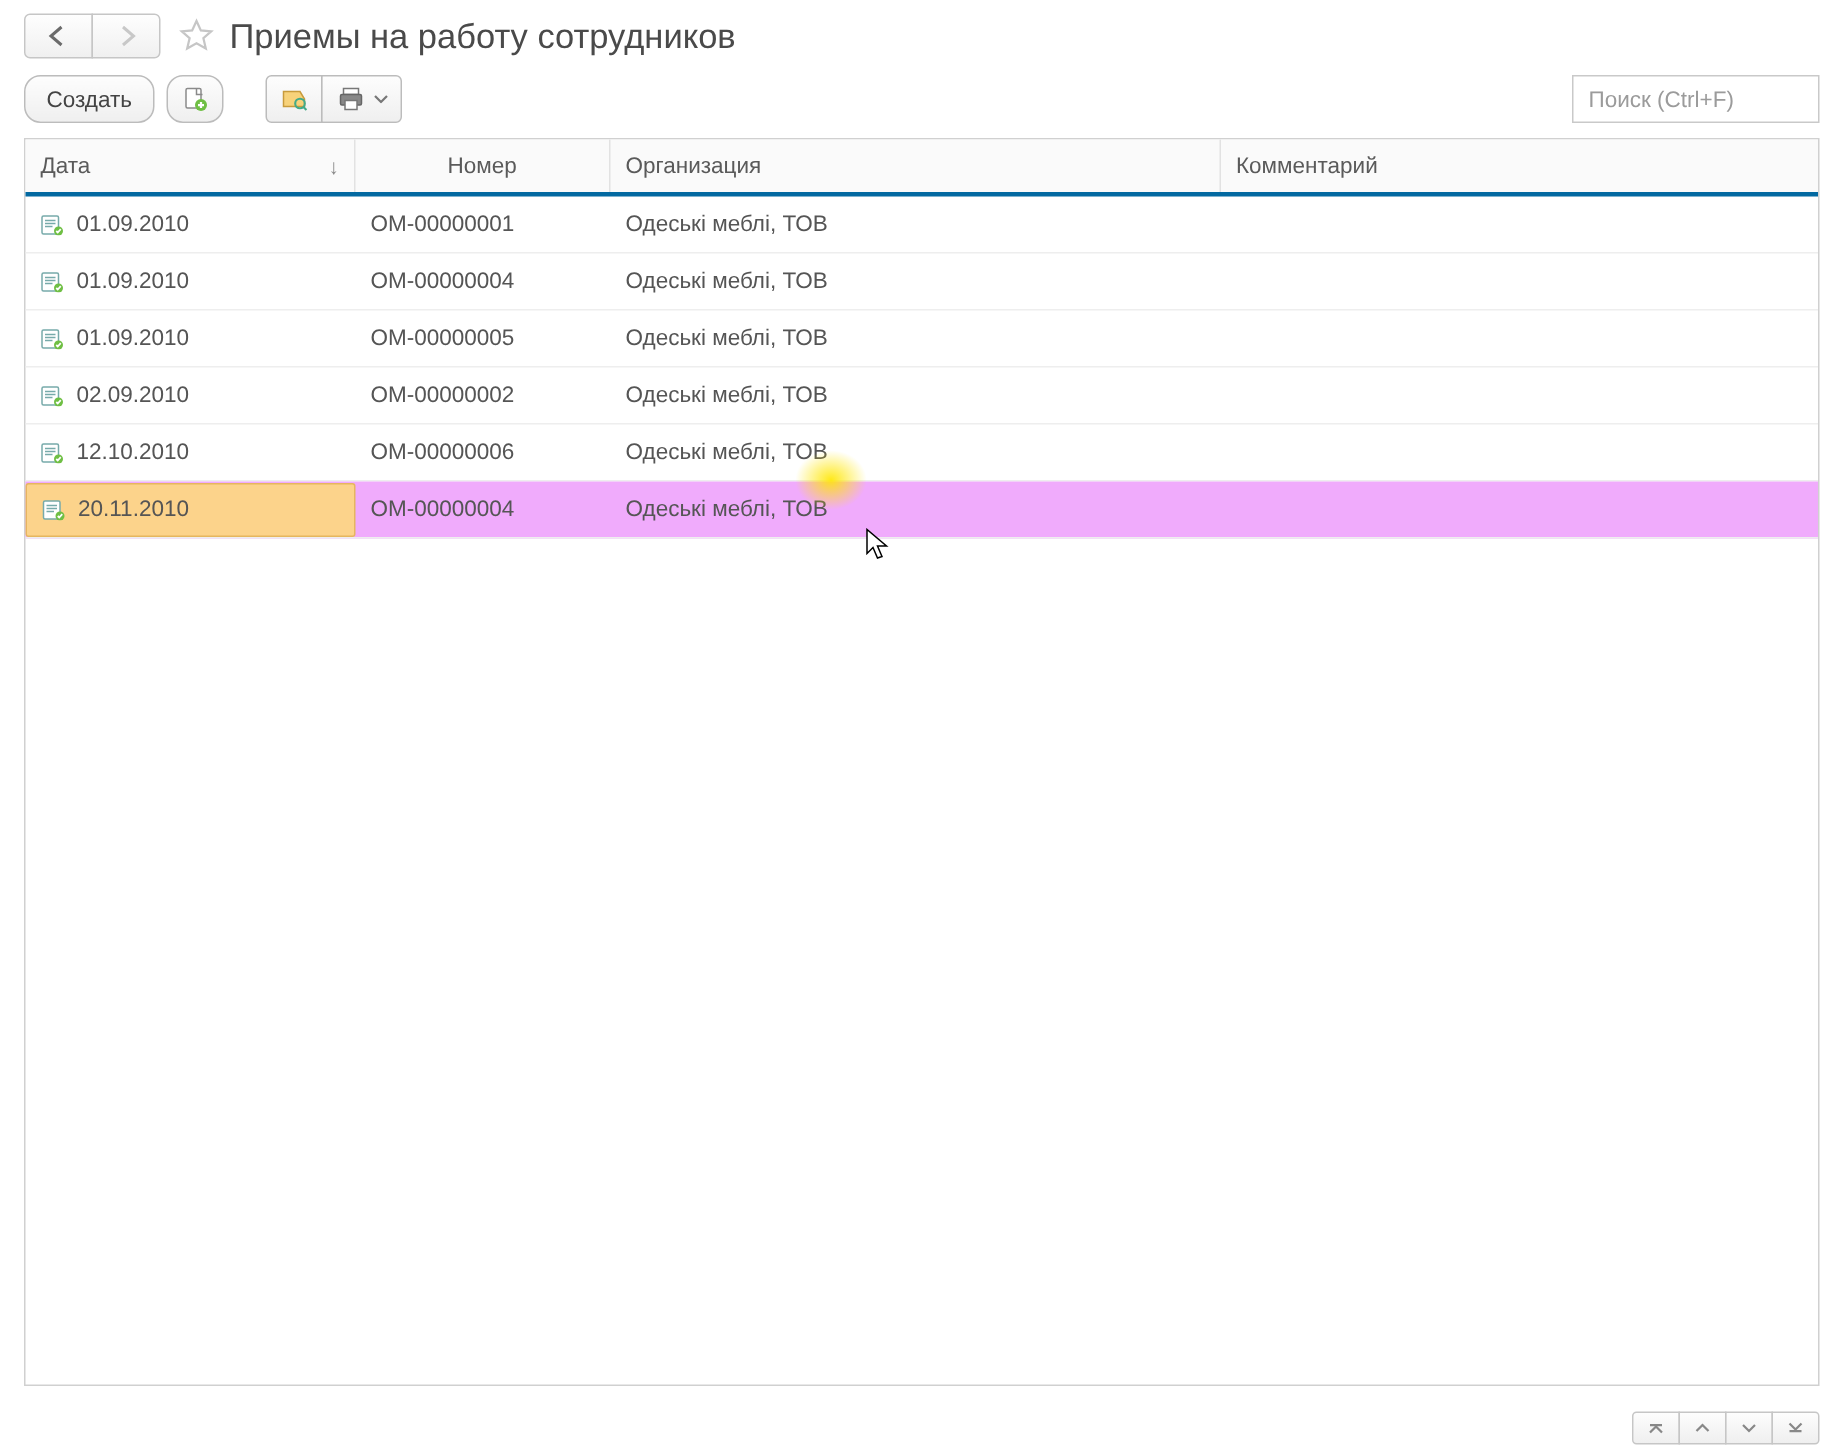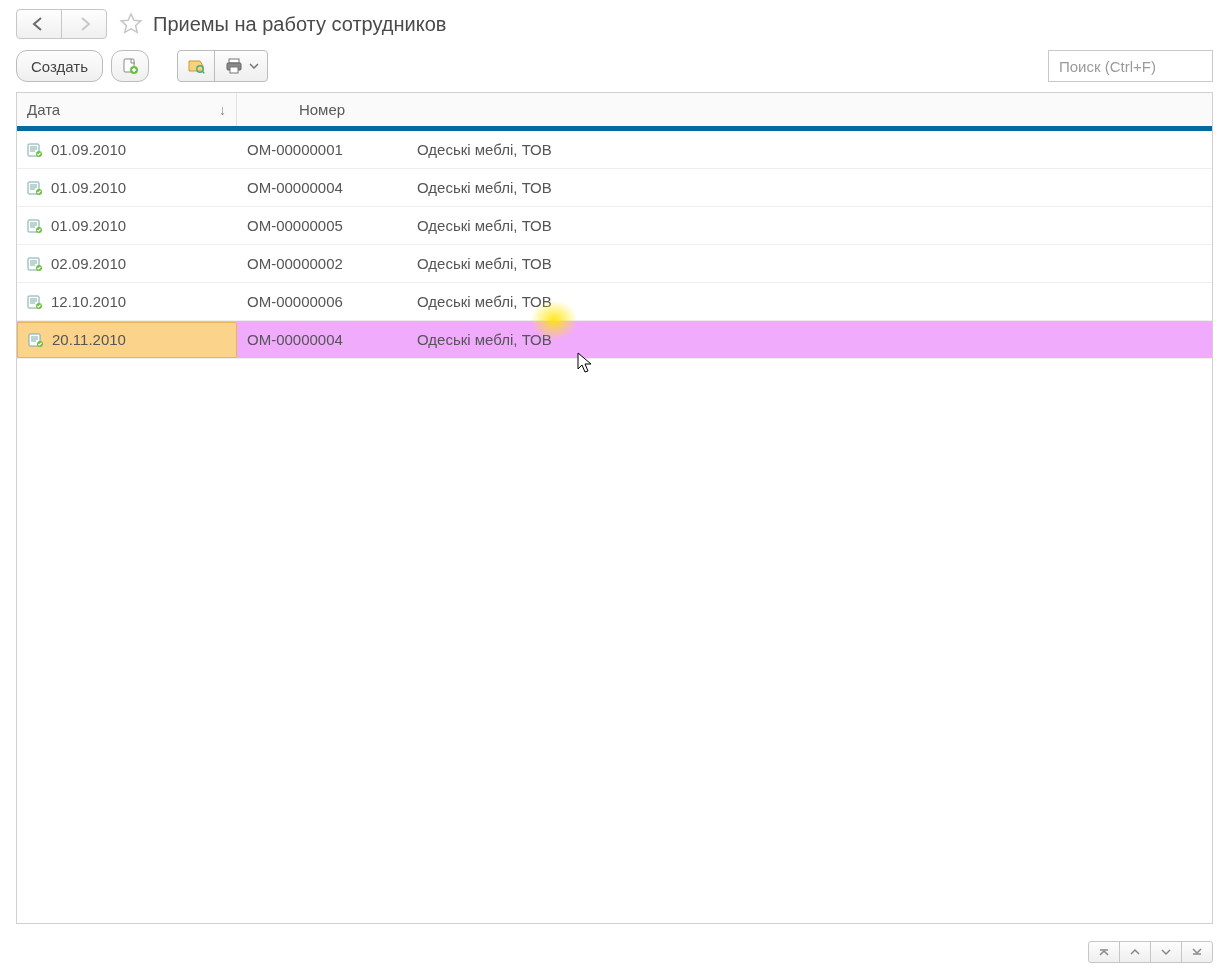--- a/index.html
+++ b/index.html
@@ -35,21 +35,21 @@
   .nav-btn.back { border-radius: 4px 0 0 4px; }
   .nav-btn.fwd  { border-radius: 0 4px 4px 0; margin-right: 10px; }
   .nav-btn svg { width: 18px; height: 16px; }
   .star {
     width: 28px; height: 28px;
     display:flex;align-items:center;justify-content:center;
     margin-right: 8px;
     cursor:pointer;
   }
   .title {
-    font-size: 20px;
+    font-size: 23px;
     color: #4a4a4a;
     font-weight: normal;
   }
   .toolbar {
     display: flex;
     align-items: center;
     padding: 6px 16px 10px 16px;
     height: 48px;
   }
   .btn {
@@ -88,21 +88,21 @@
   .grid-wrap {
     margin: 0 16px;
     border: 1px solid #d0d0d0;
     height: 832px;
     position: relative;
     background:#fff;
   }
   .grid-head {
     display:flex;
     height:38px;
-    border-bottom:5px solid #0369a1;
+    border-bottom:3px solid #0369a1;
     background:#fafafa;
   }
   .grid-head .col {
     padding: 0 10px;
     display:flex;
     align-items:center;
     color:#5a5a5a;
     border-right:1px solid #e2e2e2;
     cursor:pointer;
   }
@@ -237,20 +237,26 @@
 
 <div class="grid-wrap">
   <div class="grid-head">
     <div class="col col-date">
       <span>Дата</span>
       <span class="sort-ind">↓</span>
     </div>
     <div class="col col-num">
       <span>Номер</span>
     </div>
+    <div class="col col-org">
+      <span>Организация</span>
+    </div>
+    <div class="col col-comm">
+      <span>Комментарий</span>
+    </div>
   </div>
   <div class="grid-body" id="grid-body">
       <div class="row">
         <div class="cell date">
           <span class="doc-icon">
             <svg width="16" height="14" viewBox="0 0 16 14">
               <rect x="1" y="1" width="11" height="12" rx="1" fill="#fff" stroke="#7aa"></rect>
               <path d="M3 4h7M3 6h7M3 8h5" stroke="#7aa" stroke-width="1"></path>
               <circle cx="12" cy="11" r="3" fill="#6fbf44"></circle>
               <path d="M10.5 11l1 1 2-2.2" fill="none" stroke="#fff" stroke-width="1.2"></path>

